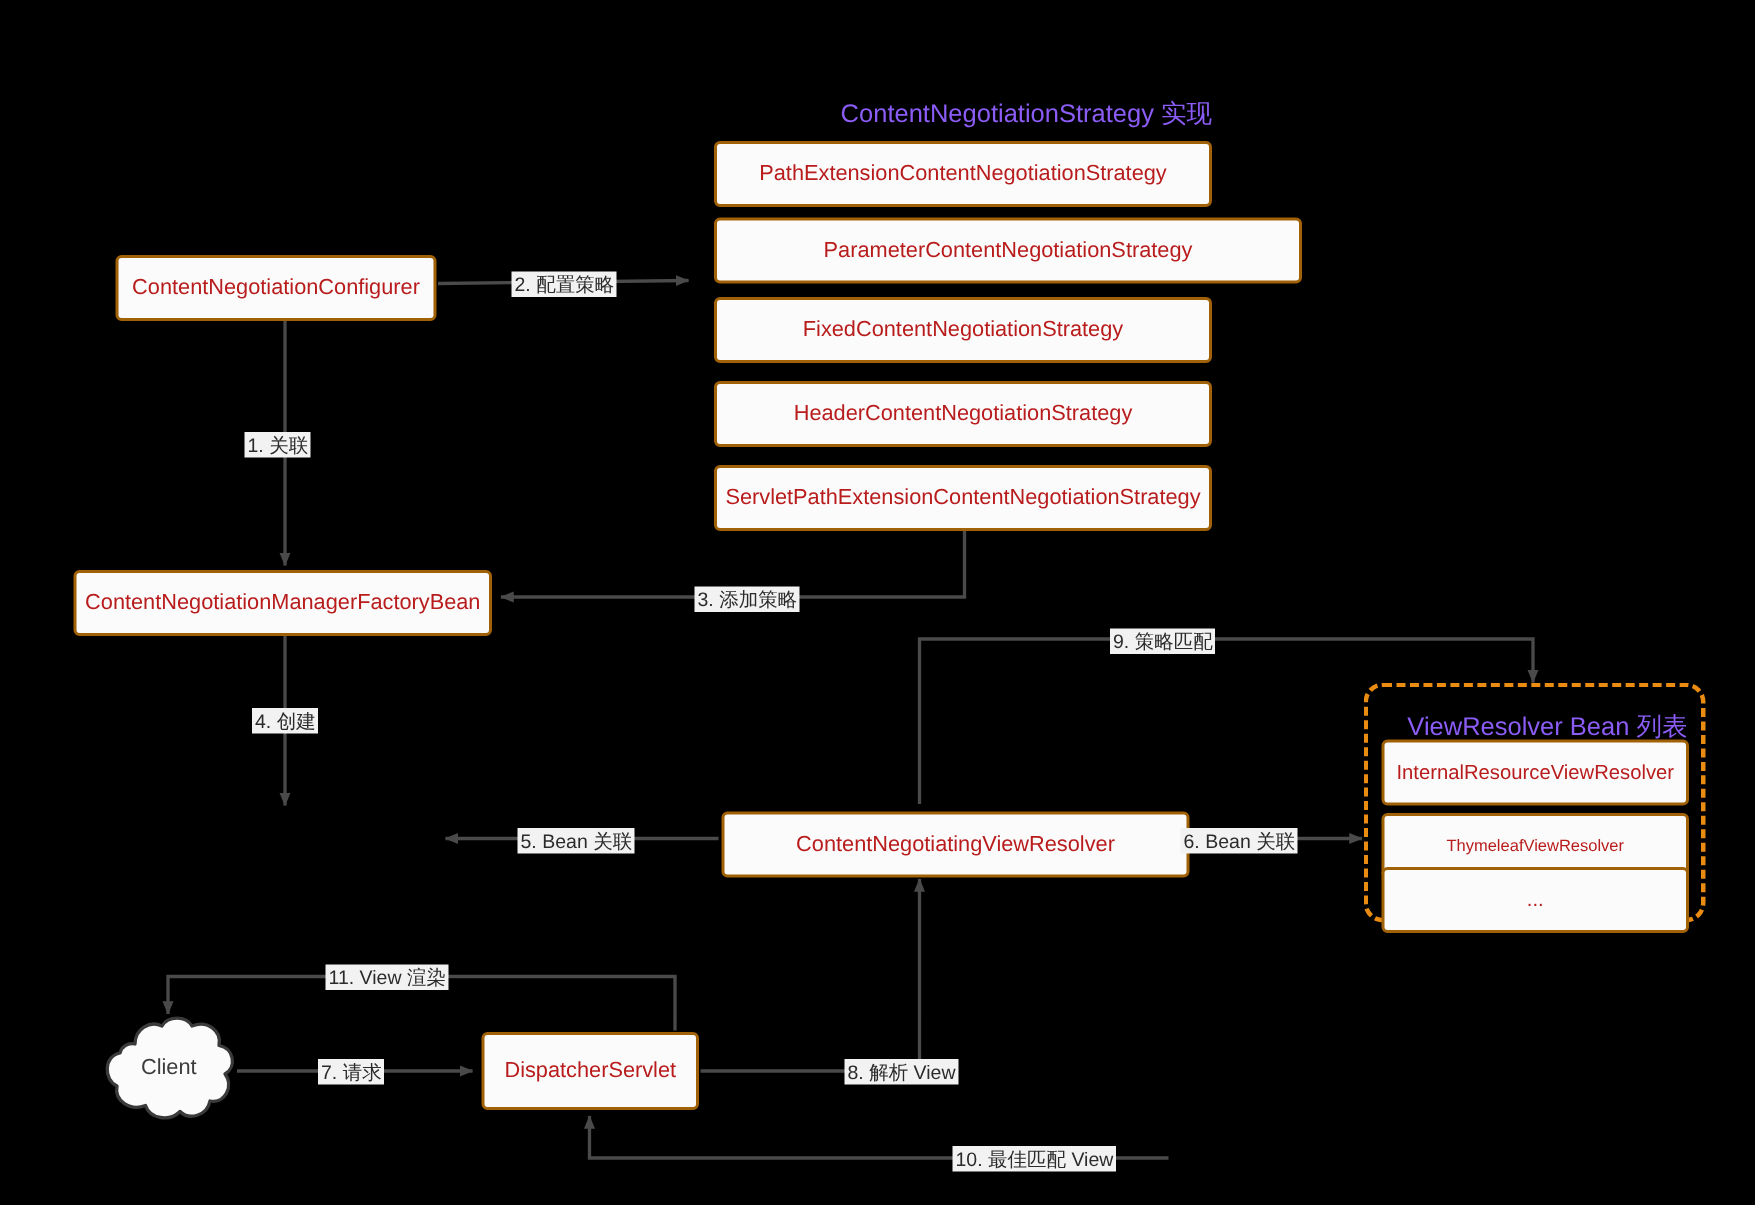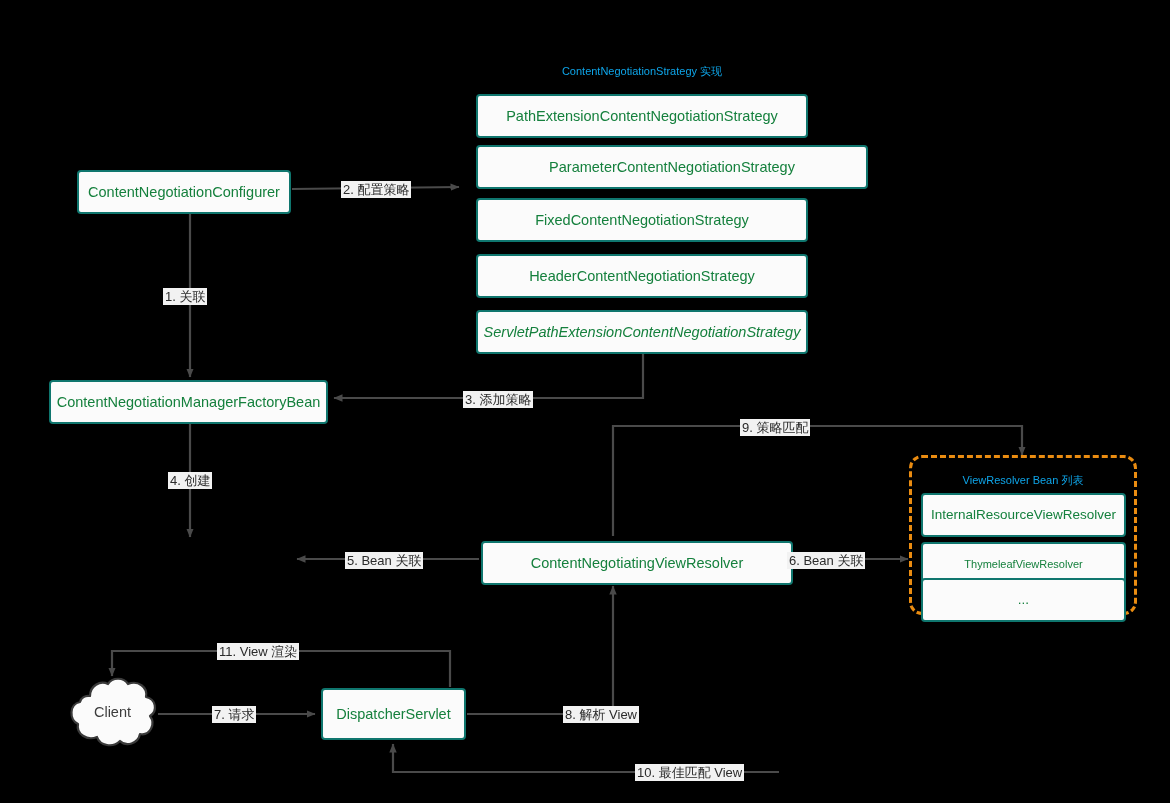--- a/index.html
+++ b/index.html
@@ -20,37 +20,37 @@
     left: 0;
     top: 0;
     width: 1170px;
     height: 803px;
     pointer-events: none;
   }
   .node {
     position: absolute;
     box-sizing: border-box;
     background: #fbfbfb;
-    border: 2px solid #0f766e;
+    border: 2px solid #a16207;
     border-radius: 4px;
-    color: #15803d;
+    color: #b91c1c;
     font-size: 14.5px;
     line-height: 1.28;
     display: flex;
     align-items: center;
     justify-content: center;
     text-align: center;
     padding: 20px 6px;
     z-index: 3;
   }
   .group-title {
     position: absolute;
-    color: #0ea5e9;
-    font-size: 11px;
-    text-align: center;
+    color: #8b5cf6;
+    font-size: 17px;
+    text-align: right;
     z-index: 2;
   }
   .group-box {
     position: absolute;
     box-sizing: border-box;
     border: 3px dashed #ea8c11;
     border-radius: 13px;
     z-index: 1;
   }
   .edge-label {
@@ -113,21 +113,21 @@
       <path d="M450,687 L450,651 L112,651 L112,676" marker-end="url(#arrow)"></path>
     </g>
   </svg>
 
   <div class="group-title" style="left:476px; top:64px; width:332px;">ContentNegotiationStrategy 实现</div>
 
   <div class="node" style="left:476px; top:94px; width:332px; height:35px;">PathExtensionContentNegotiationStrategy</div>
   <div class="node" style="left:476px; top:145px; width:392px; height:35px;">ParameterContentNegotiationStrategy</div>
   <div class="node" style="left:476px; top:198px; width:332px; height:35px;">FixedContentNegotiationStrategy</div>
   <div class="node" style="left:476px; top:254px; width:332px; height:35px;">HeaderContentNegotiationStrategy</div>
-  <div class="node" style="left:476px; top:310px; width:332px; height:40px;font-style:italic;">ServletPathExtensionContentNegotiationStrategy</div>
+  <div class="node" style="left:476px; top:310px; width:332px; height:40px;">ServletPathExtensionContentNegotiationStrategy</div>
 
   <div class="node" style="left:77px; top:170px; width:214px; height:42px;">ContentNegotiationConfigurer</div>
   <div class="node" style="left:49px; top:380px; width:279px; height:33px;">ContentNegotiationManagerFactoryBean</div>
 
   <div class="node" style="left:481px; top:541px; width:312px; height:36px;">ContentNegotiatingViewResolver</div>
 
   <div class="node" style="left:321px; top:688px; width:145px; height:52px;">DispatcherServlet</div>
 
   <div class="cloud" style="left:66px; top:676px; width:93px; height:72px;">
     <svg width="93" height="72" viewBox="0 0 93 72">

